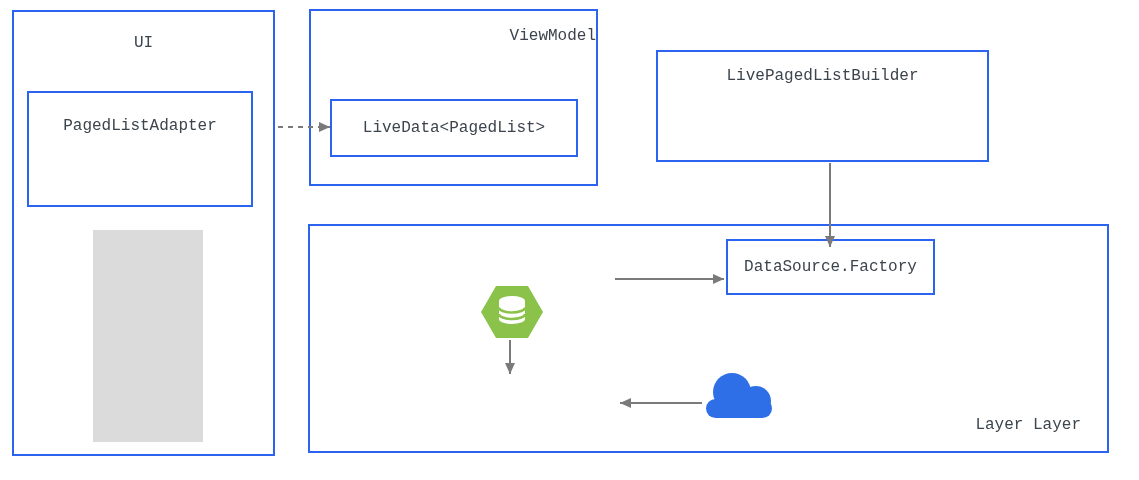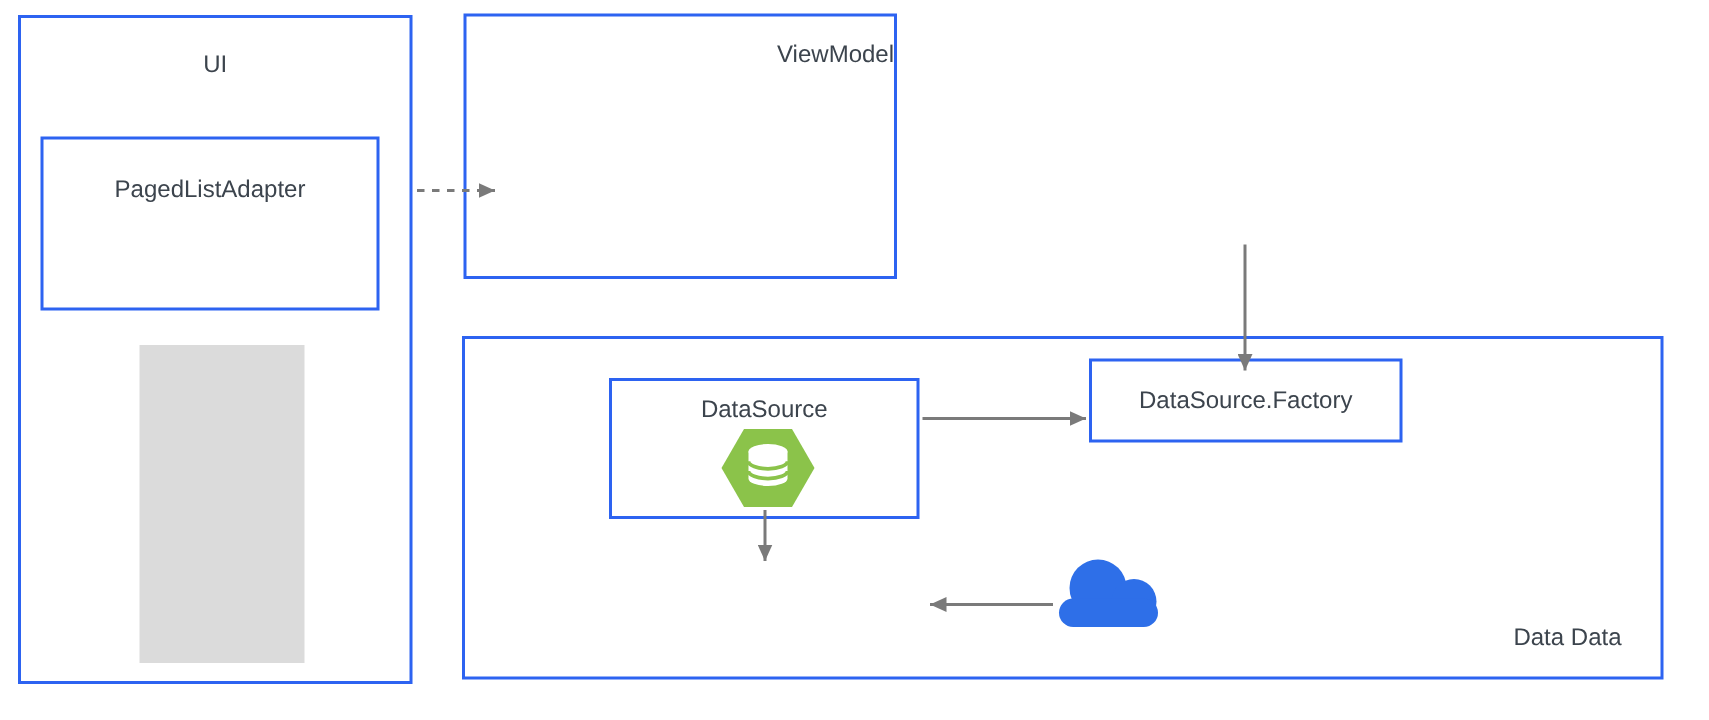--- a/index.html
+++ b/index.html
@@ -1,17 +1,17 @@
 <!DOCTYPE html>
 <html><head>
 <meta charset="utf-8">
 <style>
   html,body{margin:0;padding:0;background:#fff;}
   .canvas{position:relative;width:1134px;height:480px;background:#fff;overflow:hidden;
-          font-family:Liberation Sans, sans-serif;color:#3C444D;}
+          font-family:Liberation Mono, monospace;color:#3C444D;}
   .box{position:absolute;border:2px solid #2D63F1;box-sizing:border-box;font-size:16px;line-height:19px;}
   .top-label{display:flex;justify-content:center;align-items:flex-start;}
   .center-label{display:flex;justify-content:center;align-items:center;}
   #ui-box{left:12px;top:10px;width:263px;height:446px;padding-top:22px;}
   #adapter-box{left:27px;top:91px;width:226px;height:116px;padding-top:24px;}
   #list-placeholder{position:absolute;left:93px;top:230px;width:110px;height:212px;background:#DBDBDB;}
   #vm-box{left:309px;top:9px;width:289px;height:177px;padding-top:16px;justify-content:flex-end;}
   #livedata-box{left:330px;top:99px;width:248px;height:58px;}
   #repo-box{left:630px;top:7px;width:480px;height:175px;padding-top:12px;}
   #builder-box{left:656px;top:50px;width:333px;height:112px;padding-top:15px;}
@@ -31,27 +31,30 @@
     <span>UI</span>
   </div>
   <div class="box top-label" id="adapter-box">
     <span>PagedListAdapter</span>
   </div>
   <div id="list-placeholder"></div>
 
   <div class="box top-label" id="vm-box">
     <span>ViewModel</span>
   </div>
+  <div class="box center-label" id="livedata-box">
+    <span>LiveData&lt;PagedList&gt;</span>
+  </div>
 
+  <div class="box top-label" id="builder-box">
+    <span>LivePagedListBuilder</span>
+  </div>
 
   <div class="box" id="datalayer-box">
-    <div class="dl-label">Data Data</div>
-  </div>
-  <div class="box top-label" id="datasource-box">
-    <span>DataSource</span>
+    <div class="dl-label">Layer Layer</div>
   </div>
   <div class="box center-label" id="factory-box">
     <span>DataSource.Factory</span>
   </div>
 
   <svg id="overlay" width="1139" height="480" viewBox="0 0 1139 480" xmlns="http://www.w3.org/2000/svg">
     <defs>
       <marker id="ah" markerUnits="userSpaceOnUse" markerWidth="12" markerHeight="10" refX="11" refY="5" orient="auto">
         <path d="M0,0 L11,5 L0,10 Z" fill="#7A7A7A"></path>
       </marker>

